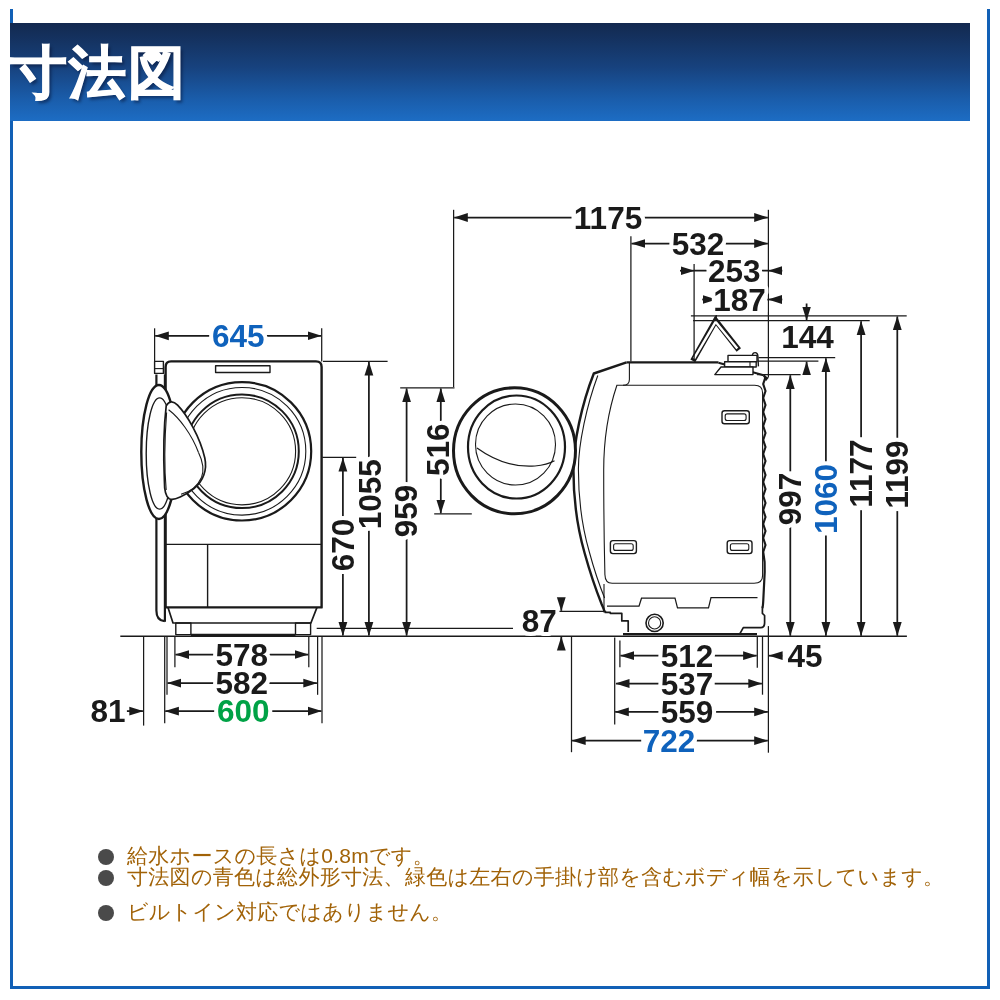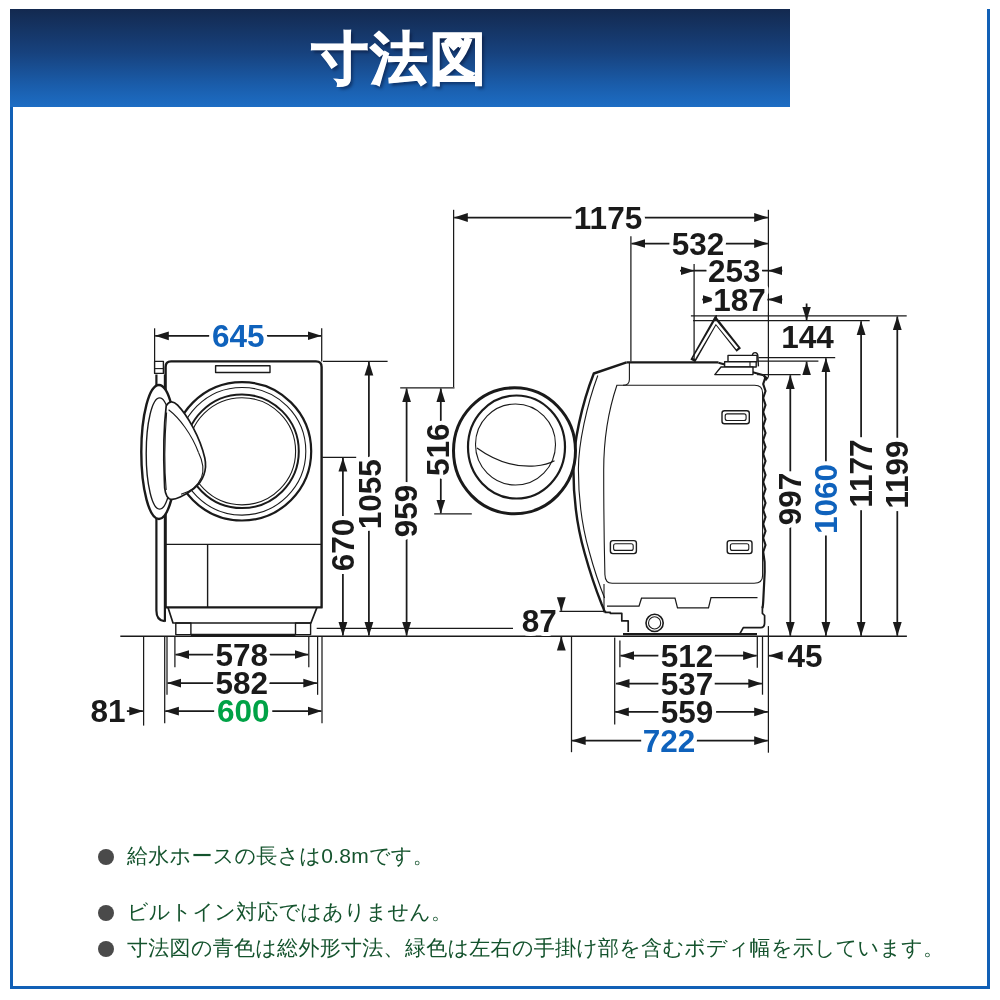--- a/index.html
+++ b/index.html
@@ -1,20 +1,20 @@
 <!DOCTYPE html>
 <html><head>
 <meta charset="utf-8">
 <style>
 html,body{margin:0;padding:0;background:#fff;}
 body{width:1000px;height:1000px;position:relative;font-family:"Liberation Sans",sans-serif;overflow:hidden;}
 #frame{position:absolute;left:10px;top:9px;width:980px;height:980px;box-sizing:border-box;border:3px solid #1160b6;border-top:none;background:#fff;}
-#hdr{position:absolute;left:10px;top:9px;width:780px;height:98px;background:linear-gradient(180deg,#13294f 0%,#17427e 45%,#1a5dab 78%,#1d6dc4 100%);text-align:center;}
+#hdr{position:absolute;left:10px;top:23px;width:960px;height:98px;background:linear-gradient(180deg,#13294f 0%,#17427e 45%,#1a5dab 78%,#1d6dc4 100%);text-align:left;}
 #hdr span{display:inline-block;line-height:99px;font-size:57px;font-weight:bold;color:#fff;letter-spacing:2px;-webkit-text-stroke:1.2px #fff;text-shadow:2.5px 2.5px 3px rgba(0,0,25,.4);}
-.note{position:absolute;left:98px;font-size:21px;letter-spacing:0.3px;color:#14532d;white-space:nowrap;}
+.note{position:absolute;left:98px;font-size:21px;letter-spacing:0.3px;color:#a16207;white-space:nowrap;}
 .note i{display:inline-block;width:16px;height:16px;border-radius:50%;background:#4a4a4a;margin-right:13px;vertical-align:-2px;}
 svg{position:absolute;left:0;top:0;}
 .t{font:bold 31.5px "Liberation Sans",sans-serif;fill:#1a1a1a;text-anchor:middle;paint-order:stroke;stroke:#fff;stroke-width:8px;stroke-linejoin:round;}
 .bl{fill:#0f62bc;}
 .gr{fill:#00a246;}
 .d{stroke:#1a1a1a;stroke-width:1.75;fill:none;}
 .e{stroke:#1a1a1a;stroke-width:1.25;fill:none;}
 .e3{stroke:#1a1a1a;stroke-width:1.3;fill:none;}
 .m1{stroke:#1a1a1a;stroke-width:2.4;fill:none;stroke-linejoin:round;}
 .m2{stroke:#1a1a1a;stroke-width:2.2;fill:none;stroke-linejoin:round;}
@@ -210,13 +210,13 @@
 <g id="rdoor">
 <ellipse cx="514.5" cy="450.8" rx="61" ry="63" fill="#fff" stroke="#1a1a1a" stroke-width="3"></ellipse>
 <ellipse cx="516.5" cy="447" rx="48.5" ry="51.5" fill="none" stroke="#1a1a1a" stroke-width="2.2"></ellipse>
 <ellipse cx="515.5" cy="444.5" rx="40" ry="40.5" fill="none" stroke="#1a1a1a" stroke-width="1.1"></ellipse>
 <path d="M477,448 C495,461 515,467.5 535,466 C544,465.2 550,463.3 554.5,460.8" fill="none" stroke="#1a1a1a" stroke-width="1.2"></path>
 </g>
 </svg>
 
 <div class="note" style="top:842px"><i></i>給水ホースの長さは0.8mです。</div>
 <div class="note" style="top:898px"><i></i>ビルトイン対応ではありません。</div>
-<div class="note" style="top:934px"><i></i>寸法図の青色は総外形寸法、緑色は左右の手掛け部を含むボディ幅を示しています。</div>
+<div class="note" style="top:863px"><i></i>寸法図の青色は総外形寸法、緑色は左右の手掛け部を含むボディ幅を示しています。</div>
 
 </body></html>

